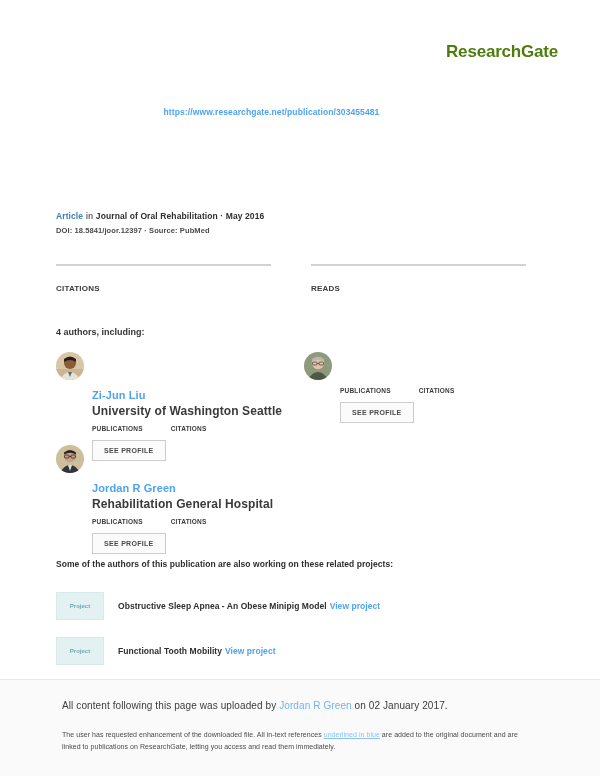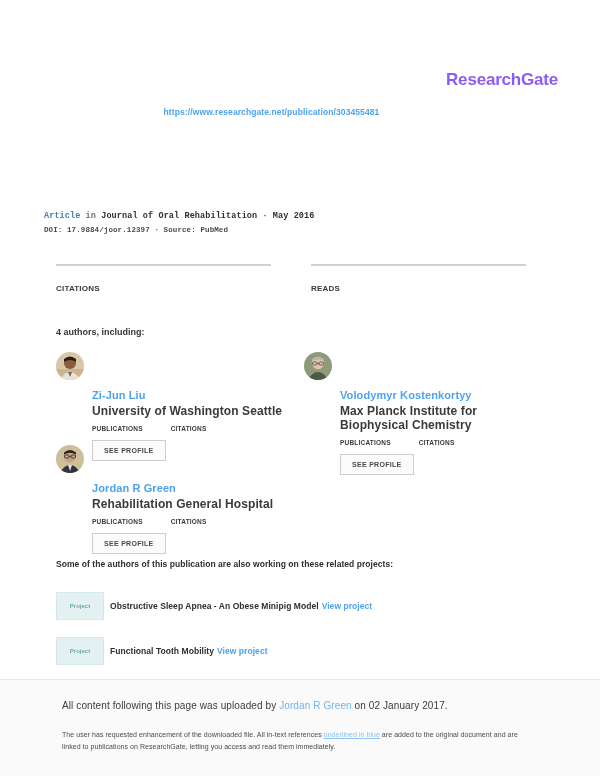--- a/index.html
+++ b/index.html
@@ -25,24 +25,23 @@
   
   .logo-row {
     position: absolute;
     top: 42px;
     right: 42px;
     text-align: right;
   }
   .rg-logo {
     font-size: 17px;
     font-weight: bold;
-    color: #8b5cf6;
+    color: #4d7c0f;
     letter-spacing: -0.2px;
     filter: blur(0.35px);
-    margin-top: 28px;
   }
 
   
   .url-row {
     position: absolute;
     top: 101px;
     left: 0;
     width: 543px;
     text-align: center;
   }
@@ -50,23 +49,22 @@
     font-size: 8.5px;
     font-weight: bold;
     color: #4da3f0;
     filter: blur(0.55px);
     letter-spacing: 0.1px;
   }
 
   
   .meta {
     position: absolute;
-    left: 44px;
+    left: 56px;
     top: 211px;
-    font-family: Liberation Mono, monospace;
   }
   .meta-line {
     font-size: 8.5px;
     font-weight: bold;
     color: #3e7fb5;
     filter: blur(0.5px);
     letter-spacing: 0.1px;
     line-height: 1.35;
   }
   .meta-line .em {
@@ -209,21 +207,21 @@
   }
   .project-list {
     position: absolute;
     left: 56px;
     top: 592px;
     width: 480px;
   }
   .project-row {
     display: flex;
     align-items: center;
-    gap: 6px;
+    gap: 14px;
     margin-bottom: 17px;
   }
   .project-thumb {
     width: 46px;
     height: 26px;
     background: #e3f1f2;
     border: 1px solid #d5e8ea;
     display: flex;
     align-items: center;
     justify-content: center;
@@ -302,21 +300,21 @@
   <div class="url-row">
     <span class="url-link">https://www.researchgate.net/publication/303455481</span>
   </div>
 
   <div class="meta">
     <div class="meta-line">
       <span>Article</span>
       <span class="em">in</span>
       <span class="jrnl">Journal of Oral Rehabilitation</span><span class="jrnl"> · </span><span class="jrnl">May 2016</span>
     </div>
-    <div class="meta-doi">DOI: 17.9884/joor.12397 · Source: PubMed</div>
+    <div class="meta-doi">DOI: 18.5841/joor.12397 · Source: PubMed</div>
   </div>
 
   <div class="stats">
     <div class="stat-col">
       <div class="stat-rule"></div>
       <div class="stat-num"></div>
       <div class="stat-label">CITATIONS</div>
     </div>
     <div class="stat-col">
       <div class="stat-rule"></div>
@@ -358,24 +356,20 @@
         <div class="avatar">
           <svg width="28" height="28" viewBox="0 0 28 28" aria-hidden="true">
             <rect width="28" height="28" fill="#8d9a7c"></rect>
             <circle cx="14" cy="11" r="6.2" fill="#e3c4a8"></circle>
             <path d="M8 7 q6 -4 12 0 v2 q-6 -3 -12 0 z" fill="#b9b4ad"></path>
             <rect x="8.5" y="10" width="4.5" height="3" rx="1" fill="none" stroke="#4a4a4a" stroke-width="0.8"></rect>
             <rect x="15" y="10" width="4.5" height="3" rx="1" fill="none" stroke="#4a4a4a" stroke-width="0.8"></rect>
             <path d="M13 11.5 h2" stroke="#4a4a4a" stroke-width="0.8"></path>
             <path d="M4 28 q4 -8 10 -8 q6 0 10 8 z" fill="#4e5a47"></path>
           </svg>
-        </div>
-        <div class="author-info">
-          <div class="author-name">Volodymyr Kostenkortyy</div>
-          <div class="author-affil">Max Planck Institute for Biophysical Chemistry</div>
         </div>
       </div>
       <div class="author-stats">
         <span class="astat">PUBLICATIONS</span>
         <span class="astat">CITATIONS</span>
       </div>
       <div class="see-profile">SEE PROFILE</div>
     </div>
 
     <div class="author a2">

